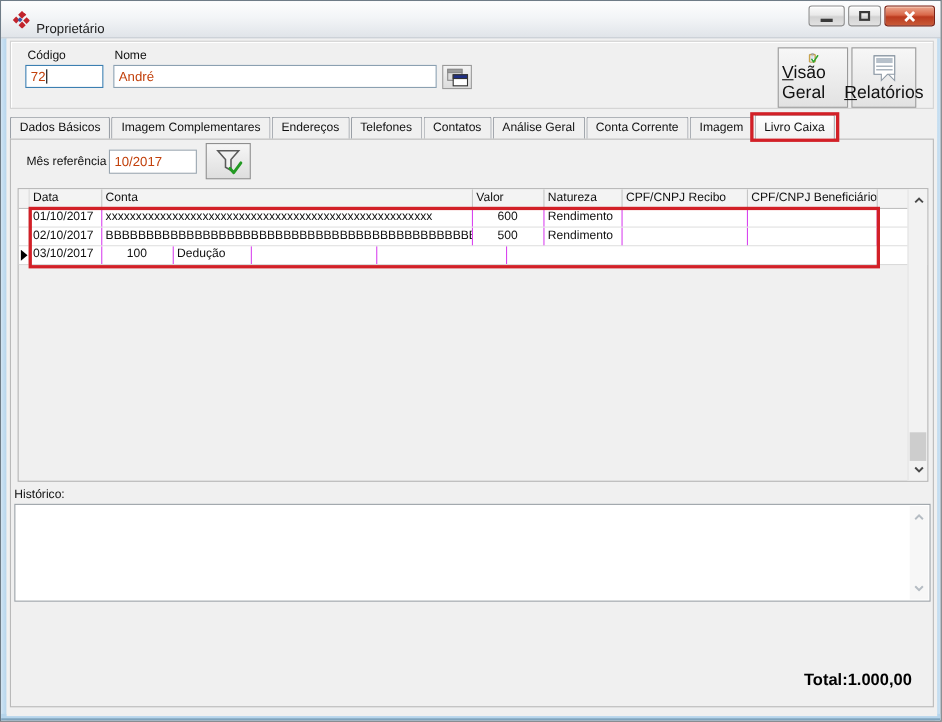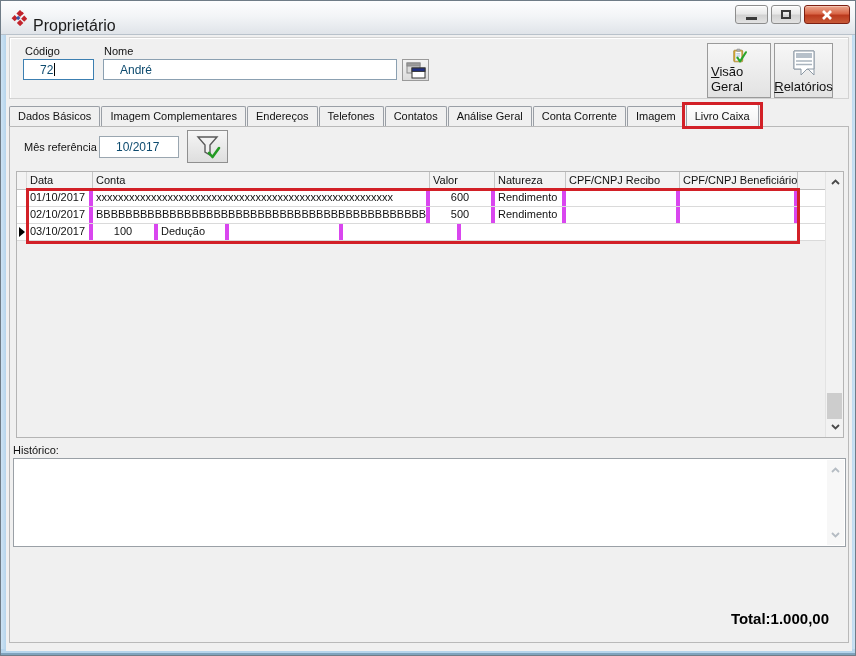--- a/index.html
+++ b/index.html
@@ -11,21 +11,21 @@
     border:1px solid #6f7c87; background:#f0f0f0;
     overflow:hidden;
   }
   
   .titlebar{
     position:absolute; left:0; top:0; width:854px; height:34px;
     background:linear-gradient(180deg,#fdfdfe 0%,#f3f5f7 45%,#e0e4e9 100%);
     border-bottom:1px solid #b9c2cb;
     display:flex; align-items:center; padding-left:10px;
   }
-  .title-text{ font-size:16px; color:#1c1c1c; margin-left:6px;margin-top:16px; }
+  .title-text{ font-size:12px; color:#1c1c1c; margin-left:6px;margin-top:16px; }
   .win-controls{ position:absolute; right:5px; top:4px; display:flex; gap:3px; }
   .win-btn{
     height:19px; border:1px solid #8d8d8d; border-radius:3px;
     background:linear-gradient(180deg,#fbfbfb 0%,#e9e9e9 45%,#d2d2d2 55%,#e2e2e2 100%);
     display:flex; align-items:center; justify-content:center; cursor:default;
     box-shadow:inset 0 1px 0 #ffffff;
   }
   .win-btn.min{ width:33px; }
   .win-btn.max{ width:30px; }
   .win-btn.close{
@@ -51,36 +51,36 @@
   
   .top-panel{
     position:absolute; left:3px; top:2px; width:840px; height:62px;
     border:1px solid #d2d2d2; box-shadow:inset 1px 1px 0 #ffffff;
   }
   .fld-label{ position:absolute; color:#111; }
   .lbl-codigo{ left:15px; top:7px; }
   .lbl-nome{ left:94px; top:7px; }
   .textbox{
     position:absolute; background:#fff; border:1px solid #8ba0b1;
-    font-family:"Liberation Sans",sans-serif; font-size:12px; color:#0c4a6e;
-    padding:2px 16px; display:flex; align-items:center; white-space:nowrap; overflow:hidden;
+    font-family:"Liberation Sans",sans-serif; font-size:12px; color:#c2410c;
+    padding:2px 4px; display:flex; align-items:center; white-space:nowrap; overflow:hidden;
   }
   .tb-codigo{ left:13px; top:21px; width:71px; height:21px; border-color:var(--focus,#3c7fb1); }
   .tb-nome{ left:93px; top:21px; width:294px; height:21px; }
   .caret{ width:1px; height:13px; background:#000; margin-left:1px; }
   .lookup-btn{
     position:absolute; left:392px; top:21px; width:27px; height:22px;
     border:1px solid #9a9a9a; background:linear-gradient(180deg,#f4f4f4,#dcdcdc);
     display:flex; align-items:center; justify-content:center;
   }
   .big-btn{
     position:absolute; top:5px; height:55px;
     border:1px solid #9a9a9a; background:linear-gradient(180deg,#f7f7f7,#e2e2e2);
     display:flex; flex-direction:column; align-items:center; justify-content:space-between;
-    padding:4px 3px 3px 3px; font-size:13px;
+    padding:4px 3px 3px 3px; font-size:16px;
   }
   .btn-visao{ left:697px; width:64px; }
   .btn-relat{ left:764px; width:59px; }
   .big-btn .btn-label{ display:block; }
   .big-btn .btn-label::first-letter{ text-decoration:underline; }
 
   
   .tabbar{
     position:absolute; left:3px; top:69px; width:840px; height:23px;
     display:flex; align-items:flex-end;
@@ -116,21 +116,21 @@
   .grid{
     position:absolute; left:6px; top:44px; width:828px; height:267px;
     border:1px solid #b4b4b4; background:#f0f0f0; overflow:hidden;
   }
   .grid-header{ display:flex; height:18px; background:#f3f3f3; border-bottom:1px solid #c0c0c0; }
   .gh-cell{
     padding:2px 2px 0 3px; border-right:1px solid #c6c6c6; overflow:hidden; white-space:nowrap;
   }
   .grid-row{ display:flex; height:17px; background:#ffffff; border-bottom:1px solid #dadada; }
   .g-cell{
-    padding:1px 2px 0 3px; border-right:4px solid #d946ef;
+    padding:1px 2px 0 3px; border-right:1px solid #d946ef;
     overflow:hidden; white-space:nowrap;
   }
   .c-ind{ width:10px; padding:0; border-right:1px solid #dadada; }
   .c-data{ width:66px; }
   .c-conta{ width:337px; }
   .c-valor{ width:65px; text-align:center; padding-right:4px; }
   .c-nat{ width:71px; }
   .c-pag{ width:114px; }
   .c-ben{ width:118px; }
   .c-fill{ flex:1; border-right:none; }

